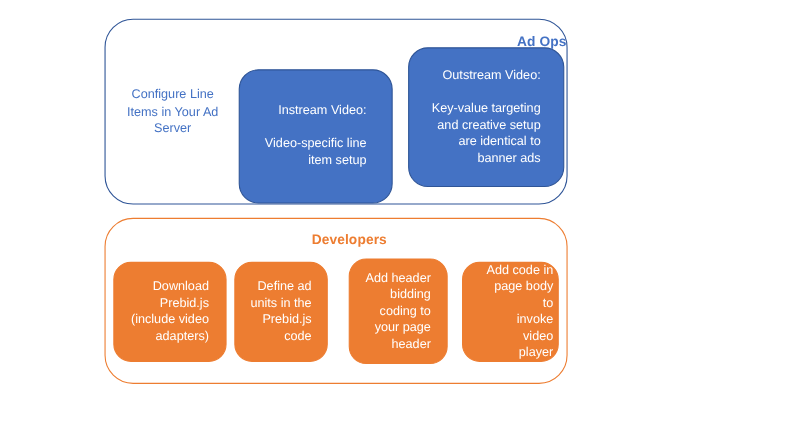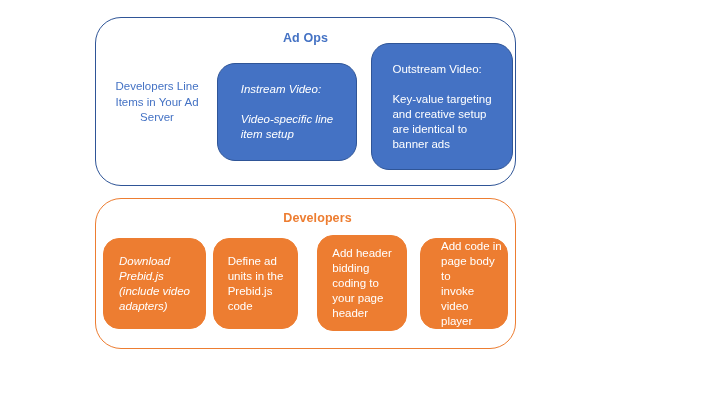--- a/index.html
+++ b/index.html
@@ -33,74 +33,74 @@
   }
   .group-title {
     position: absolute;
     left: 0; right: 0;
     margin: 0;
     text-align: center;
     font-size: 12.5px;
     font-weight: bold;
     letter-spacing: 0.1px;
   }
-  .title-blue { top: 13px; color: var(--blue-text); }
+  .title-blue { top: 13px; color: var(--blue-text); text-align: right; }
   .title-orange { top: 12px; color: var(--orange-text); padding-left: 24px; }
   .free-note {
     position: absolute;
     left: 8px; top: 61px;
     width: 106px;
     text-align: center;
     color: var(--blue-text);
     font-size: 11.5px;
     line-height: 15.5px;
     white-space: pre-line;
   }
   .shape {
     position: absolute;
     display: flex;
     align-items: center;
     justify-content: center;
-    text-align: left;
+    text-align: right;
     box-sizing: border-box;
     color: var(--box-text);
   }
   .shape-text {
     white-space: pre-line;
     font-size: 11.5px;
     line-height: 15px;
     padding: 2px 4px;
   }
   .shape-blue {
     background: var(--blue-fill);
     border: 1px solid var(--blue-border);
     border-radius: 18px;
   }
   .shape-orange {
     background: var(--orange-fill);
     border: 1px solid var(--orange-fill);
     border-radius: 16px;
   }
   
-  .instream  { left: 121px; top: 45px; width: 140px; height: 98px; font-style: italic; }
+  .instream  { left: 121px; top: 45px; width: 140px; height: 122px; }
   .outstream { left: 275px; top: 25px; width: 142px; height: 127px; }
   
-  .step-1 { left: 7px;   top: 39px; width: 103px; height: 91px; font-style: italic; }
+  .step-1 { left: 7px;   top: 39px; width: 103px; height: 91px; }
   .step-2 { left: 117px; top: 39px; width: 85px;  height: 91px; }
   .step-3 { left: 221px; top: 36px; width: 90px;  height: 96px; }
   .step-4 { left: 324px; top: 39px; width: 88px;  height: 91px; padding-left: 16px; }
 </style>
 </head>
 <body>
 
 <div class="canvas">
 
   <section class="group group-blue">
     <h2 class="group-title title-blue">Ad Ops</h2>
-    <div class="free-note">Developers Line
+    <div class="free-note">Configure Line
 Items in Your Ad
 Server</div>
     <div class="shape shape-blue instream">
       <div class="shape-text">Instream Video:
 
 Video-specific line
 item setup</div>
     </div>
     <div class="shape shape-blue outstream">
       <div class="shape-text">Outstream Video:

